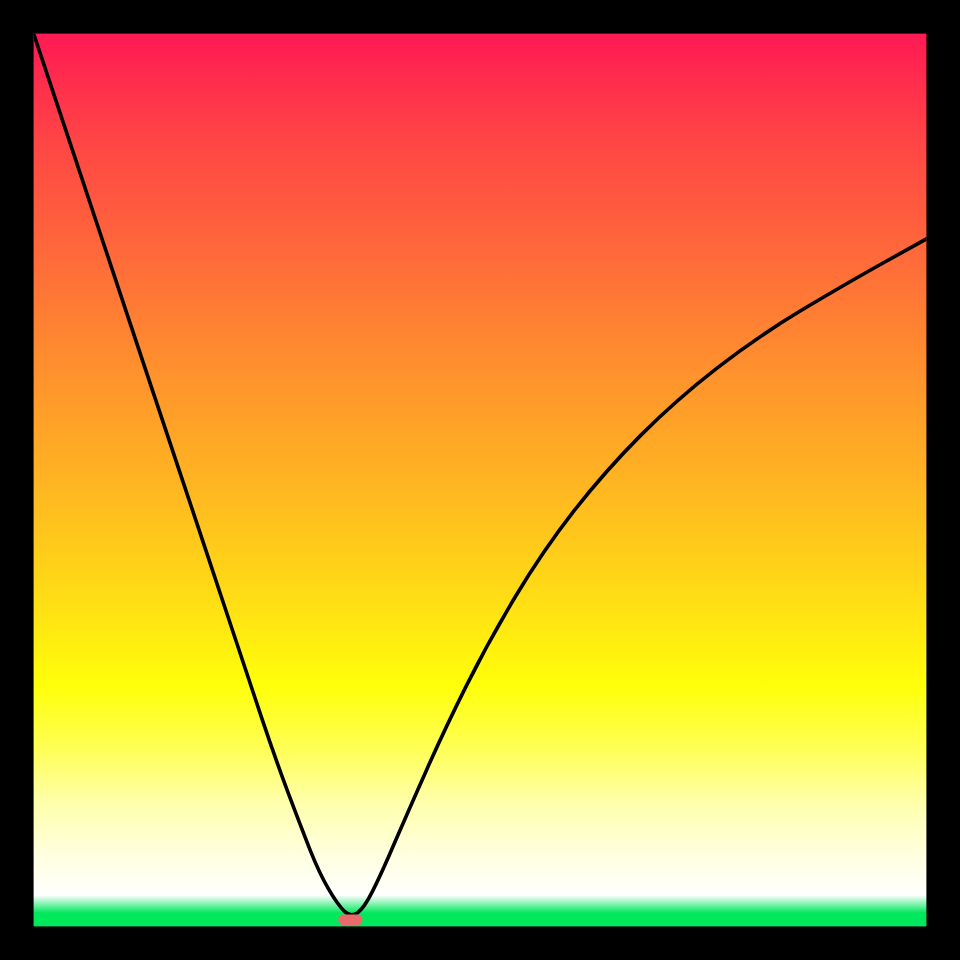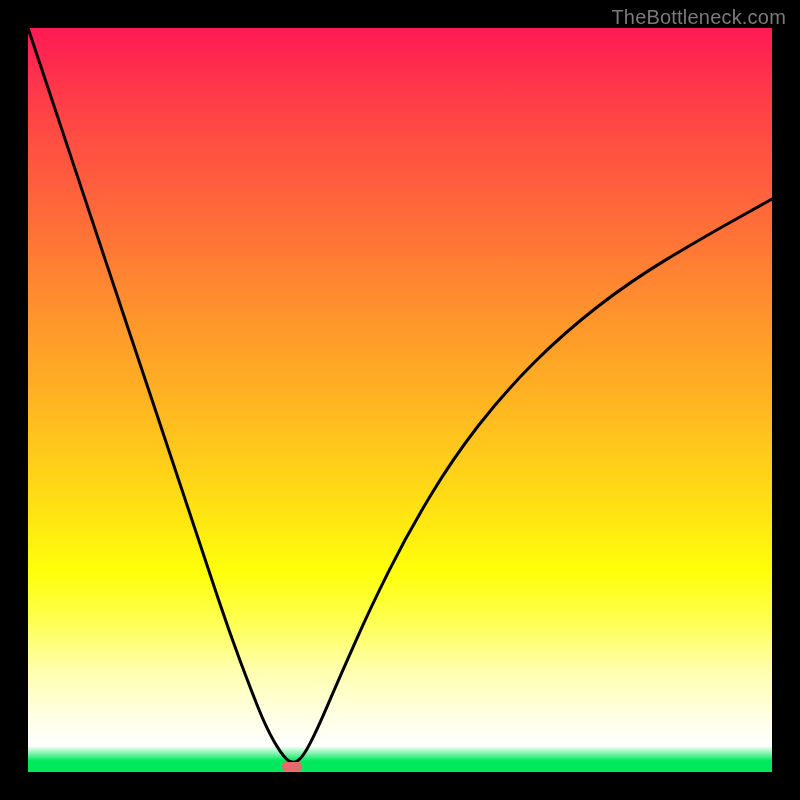--- a/index.html
+++ b/index.html
@@ -52,21 +52,20 @@
     width: 20px;
     height: 9px;
     background: #e86a6a;
     border-radius: 4px;
   }
 </style>
 </head>
 <body>
 
 <div class="outer">
-  <div class="watermark">TheBottleneck.com</div>
 
   <div class="plot">
     <svg class="curve" viewBox="0 0 744 744" preserveAspectRatio="none">
       <path id="curve-path" fill="none" stroke="#000" stroke-width="3" stroke-linecap="round" stroke-linejoin="round" d="M 0.0 0.0 Q 22.3 67.0 33.5 100.4 Q 44.6 133.9 55.8 167.4 Q 67.0 200.9 78.1 234.4 Q 89.3 267.8 100.4 301.3 Q 111.6 334.8 122.8 368.3 Q 133.9 401.8 145.1 435.2 Q 156.2 468.7 167.4 502.2 Q 178.6 535.7 189.7 569.2 Q 200.9 602.6 212.0 632.4 Q 223.2 662.2 230.6 680.8 Q 238.1 699.4 245.5 712.4 Q 253.0 725.4 258.5 731.0 Q 264.1 736.6 269.7 732.8 Q 275.3 729.1 282.7 714.2 Q 290.2 699.4 301.3 673.3 Q 312.5 647.3 327.4 613.8 Q 342.2 580.3 360.8 543.1 Q 379.4 505.9 401.8 468.7 Q 424.1 431.5 450.1 398.0 Q 476.2 364.6 505.9 334.8 Q 535.7 305.0 569.2 279.0 Q 602.6 253.0 639.8 230.6 Q 677.0 208.3 710.5 189.7 L 744.0 171.1"></path>
     </svg>
     <div id="min-marker" class="marker" style="left: 254.12px; top: 734.048px;"></div>
   </div>
 </div>
 
 </body></html>

